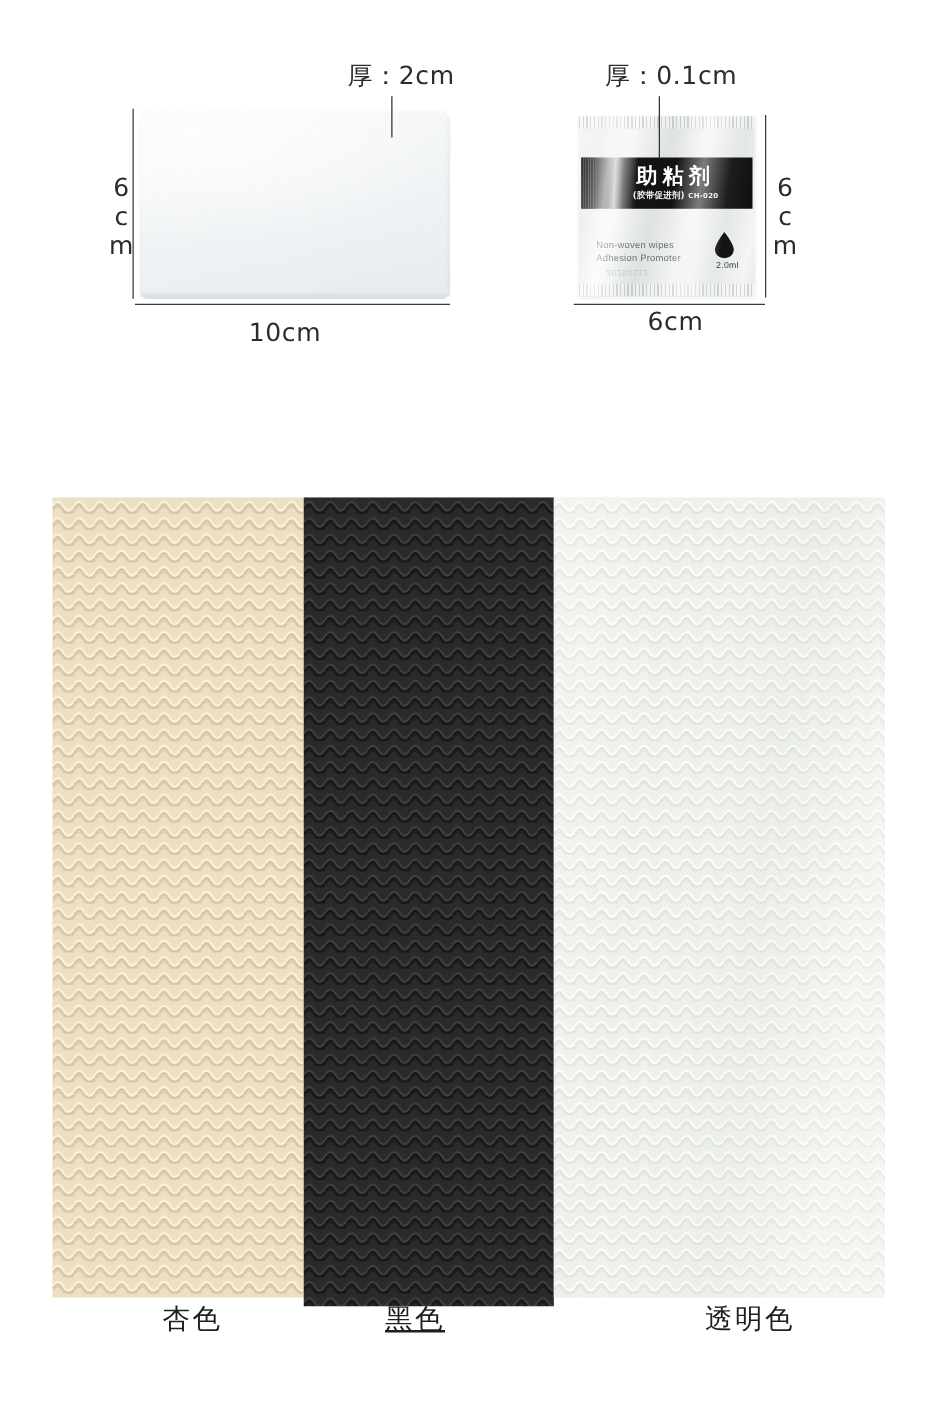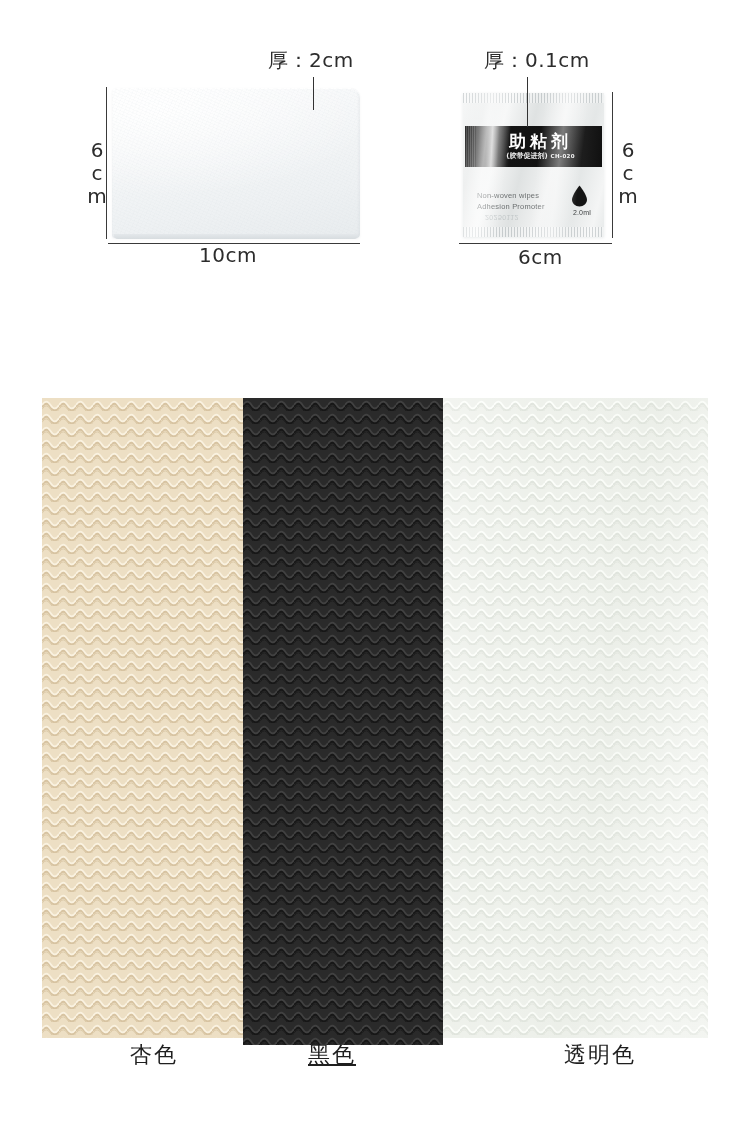--- a/index.html
+++ b/index.html
@@ -273,28 +273,28 @@
 </head>
 <body>
 
 <div id="page">
 
   <div class="spec-section">
 
     <div class="foam-pad"></div>
     <div class="foam-pad-edge"></div>
 
-    <div class="anno" style="left:268px; top:47px;">厚：2cm</div>
+    <div class="anno" style="left:278px; top:47px;">厚：2cm</div>
     <div class="leader-line" style="left:313px; top:77px; height:33px;"></div>
 
     <div class="dim-line-v" style="left:106px; top:87px; height:152px;"></div>
     <div class="anno-vert" style="left:85px; top:138px;">6cm</div>
 
     <div class="dim-line-h" style="left:108px; top:243px; width:252px;"></div>
-    <div class="anno" style="left:199px; top:243px;">10cm</div>
+    <div class="anno" style="left:199px; top:254px;">10cm</div>
 
     <div class="sachet">
       <div class="sachet-crimp top"></div>
       <div class="sachet-crimp bottom"></div>
 
       <div class="sachet-band">
         <div class="band-title">助粘剂</div>
         <div class="band-sub">
           <span>(胶带促进剂)</span><span class="code">CH-020</span>
         </div>

